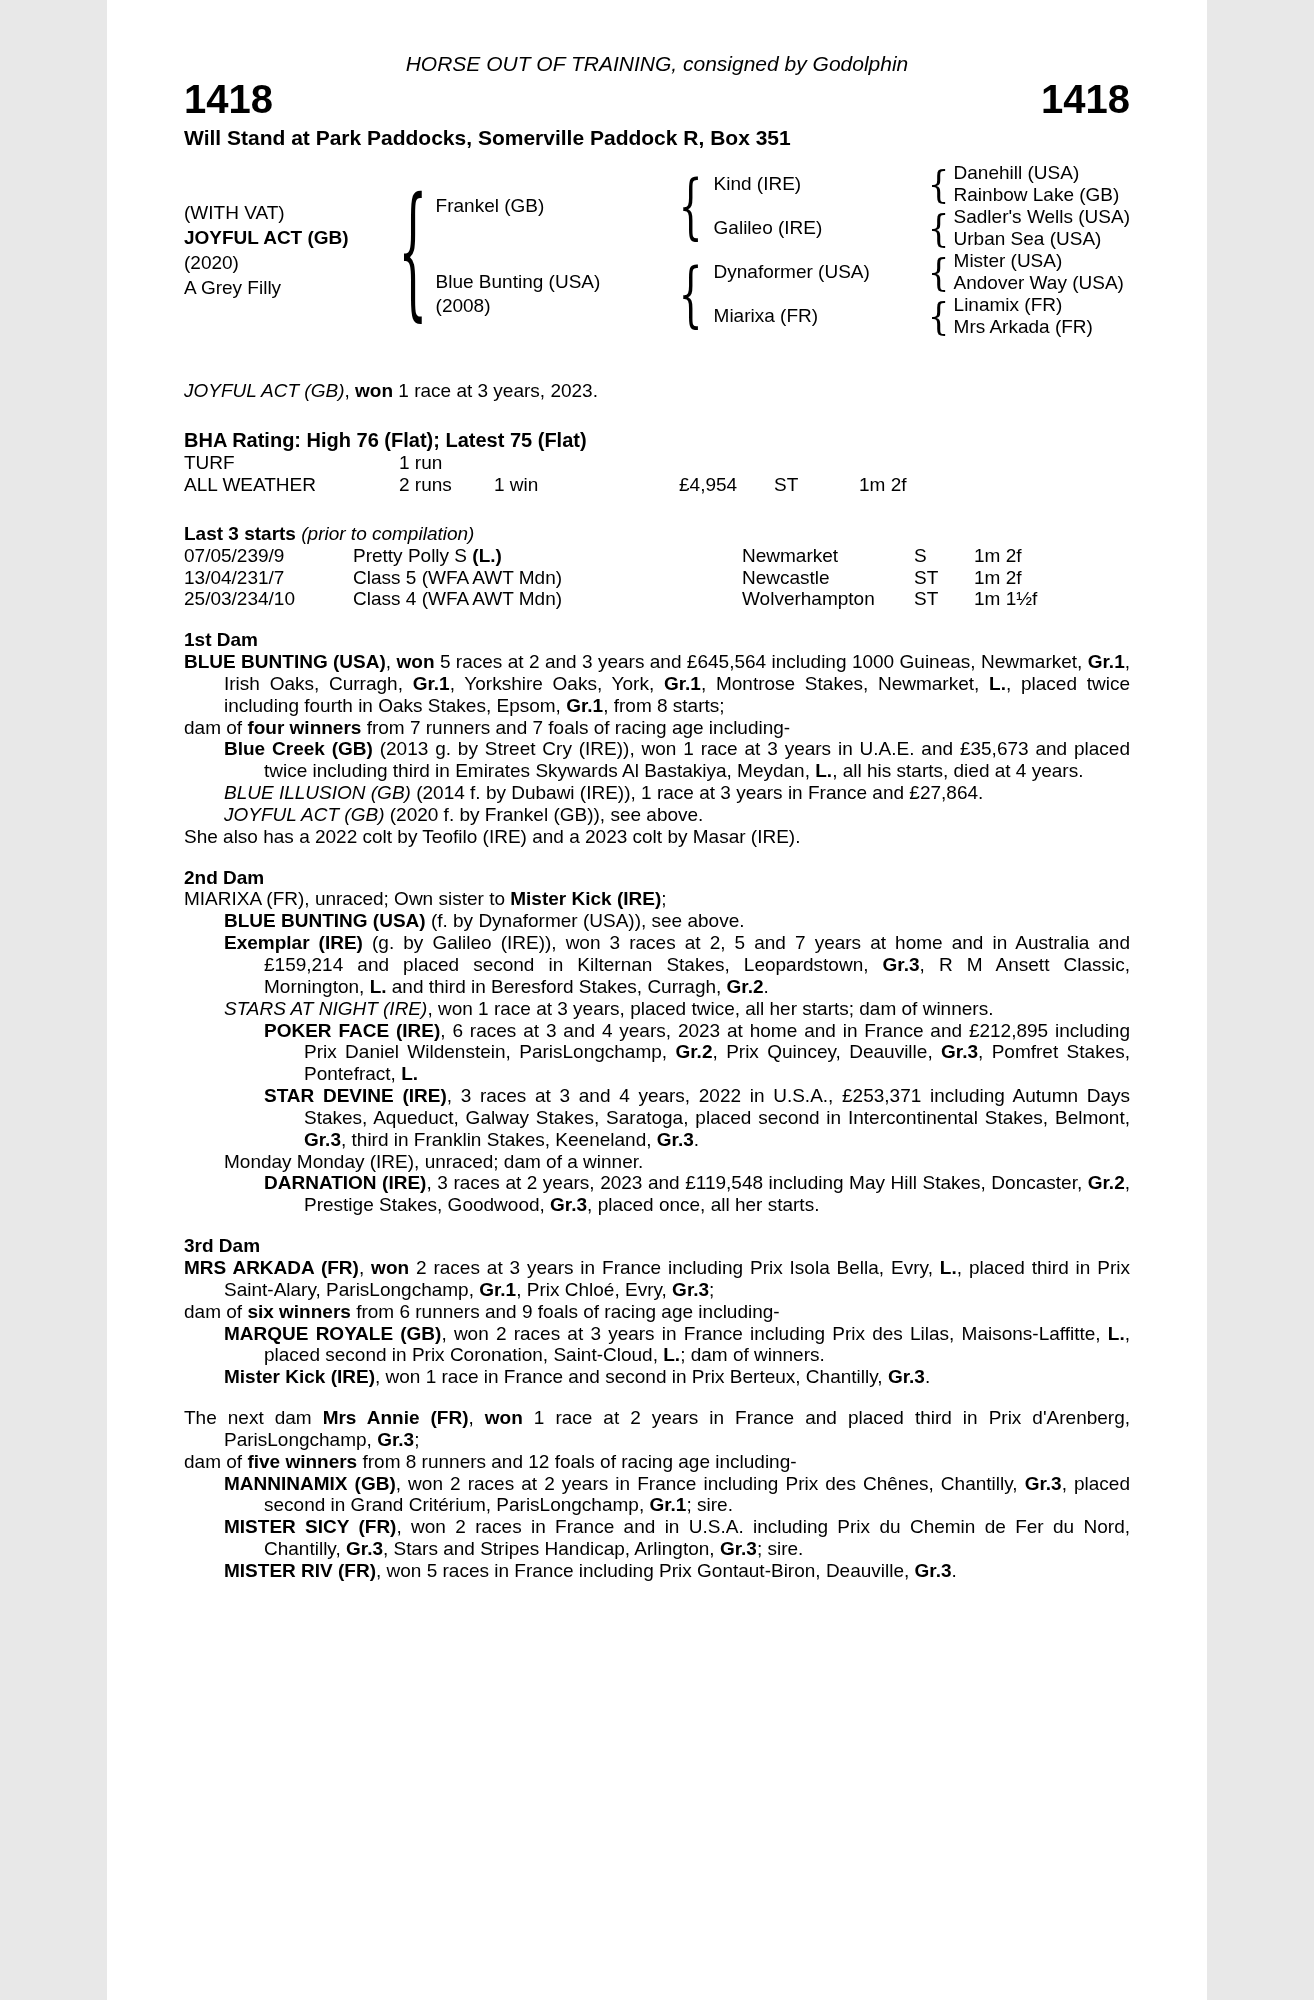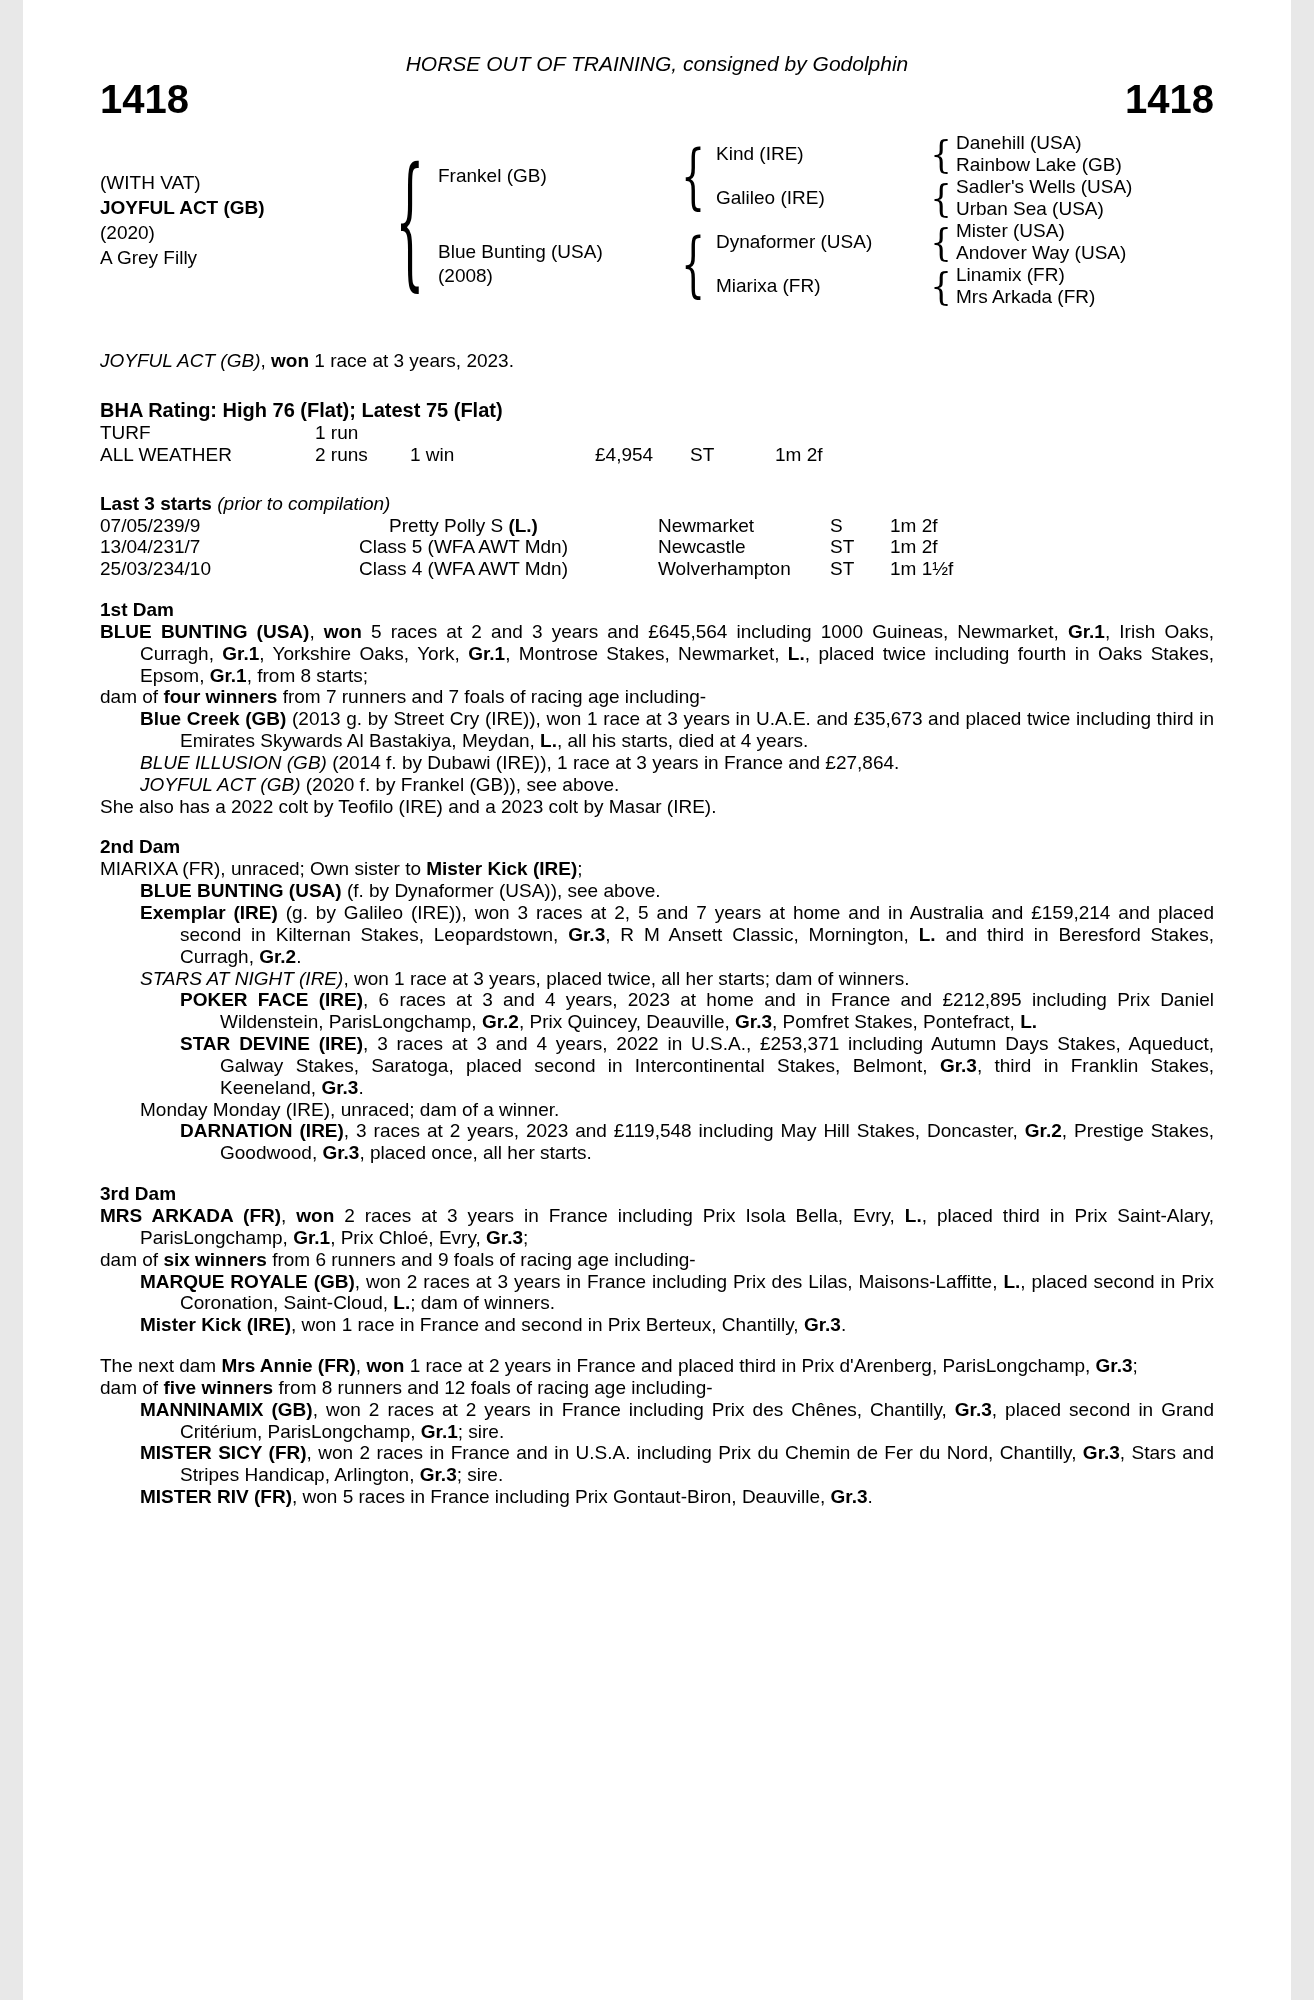--- a/index.html
+++ b/index.html
@@ -1,17 +1,17 @@
 <!DOCTYPE html>
 <html><head>
 <meta charset="utf-8">
 <style>
   html,body{margin:0;padding:0;background:#e8e8e8;}
   .page{
-    width:1268px;min-height:2000px;box-sizing:border-box;
+    width:1100px;min-height:2000px;box-sizing:border-box;
     margin:0 auto;background:#ffffff;color:#000;
     padding:52px 77px 40px 77px;
     font-family:"Liberation Sans",sans-serif;
     font-size:19px;line-height:1.15;
   }
   .b{font-weight:bold;}
   .i{font-style:italic;}
 
   
   .consign-title{text-align:center;font-style:italic;font-size:21px;}
@@ -40,40 +40,41 @@
   .gps div{white-space:nowrap;}
 
   
   .race-summary{margin-top:42px;}
   .bha{margin-top:27px;}
   .bha-title{font-weight:bold;font-size:20px;}
   .stats-row{display:grid;grid-template-columns:215px 95px 185px 95px 85px auto;}
   .last3{margin-top:27px;}
   .race-row{display:grid;grid-template-columns:74px 66px 418px 172px 60px auto;}
   .race-row .pos{}
-  .race-row .race{padding-left:29px;text-align:center;}
+  .race-row .race{padding-left:29px;}
 
   
   .section{margin-top:19px;}
   .section-title{font-weight:bold;}
   .p{text-align:justify;}
   .h0{padding-left:40px;text-indent:-40px;}
   .l1{padding-left:80px;text-indent:-40px;}
   .l2{padding-left:120px;text-indent:-40px;}
 </style>
 </head>
 <body>
 
 <div class="page">
 
   <div class="consign-title">HORSE OUT OF TRAINING, consigned by Godolphin</div>
   <div class="lot-row">
     <div class="lot">1418</div>
     <div class="lot">1418</div>
   </div>
+  <div class="stand">Will Stand at Park Paddocks, Somerville Paddock R, Box 351</div>
 
   <div class="pedigree">
     <div class="ped-col1">
       <div>(WITH VAT)</div>
       <div class="horse-name">JOYFUL ACT (GB)</div>
       <div>(2020)</div>
       <div>A Grey Filly</div>
     </div>
     <div class="brace big"></div>
     <div class="sires">

